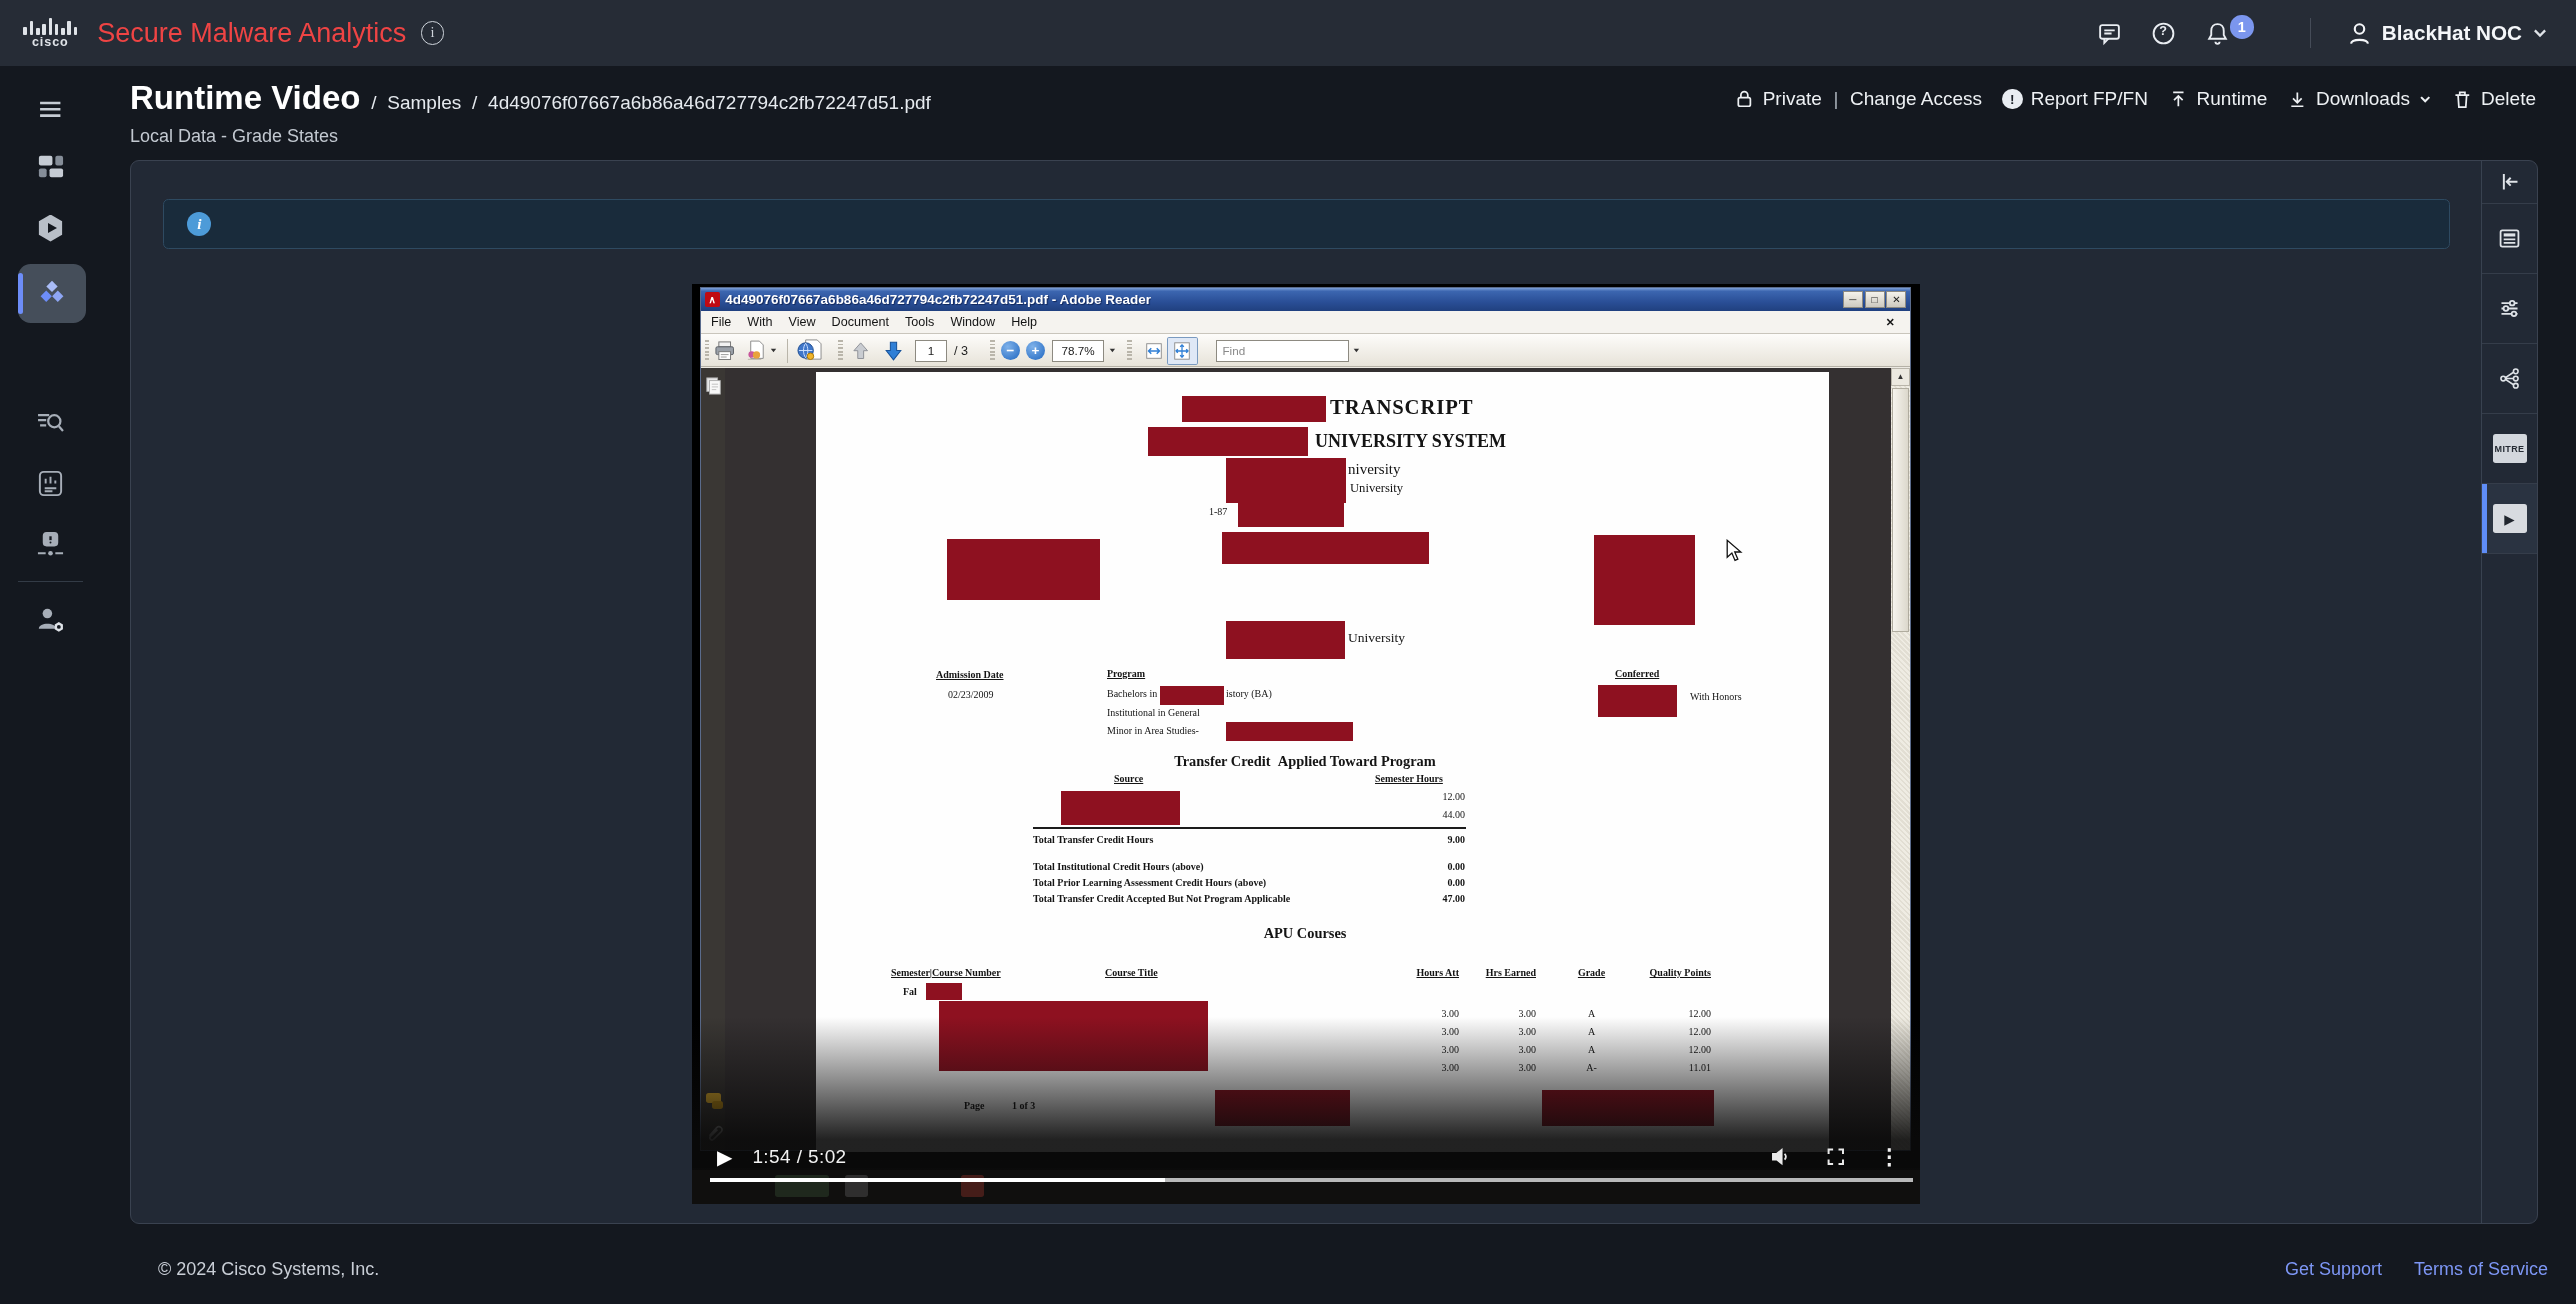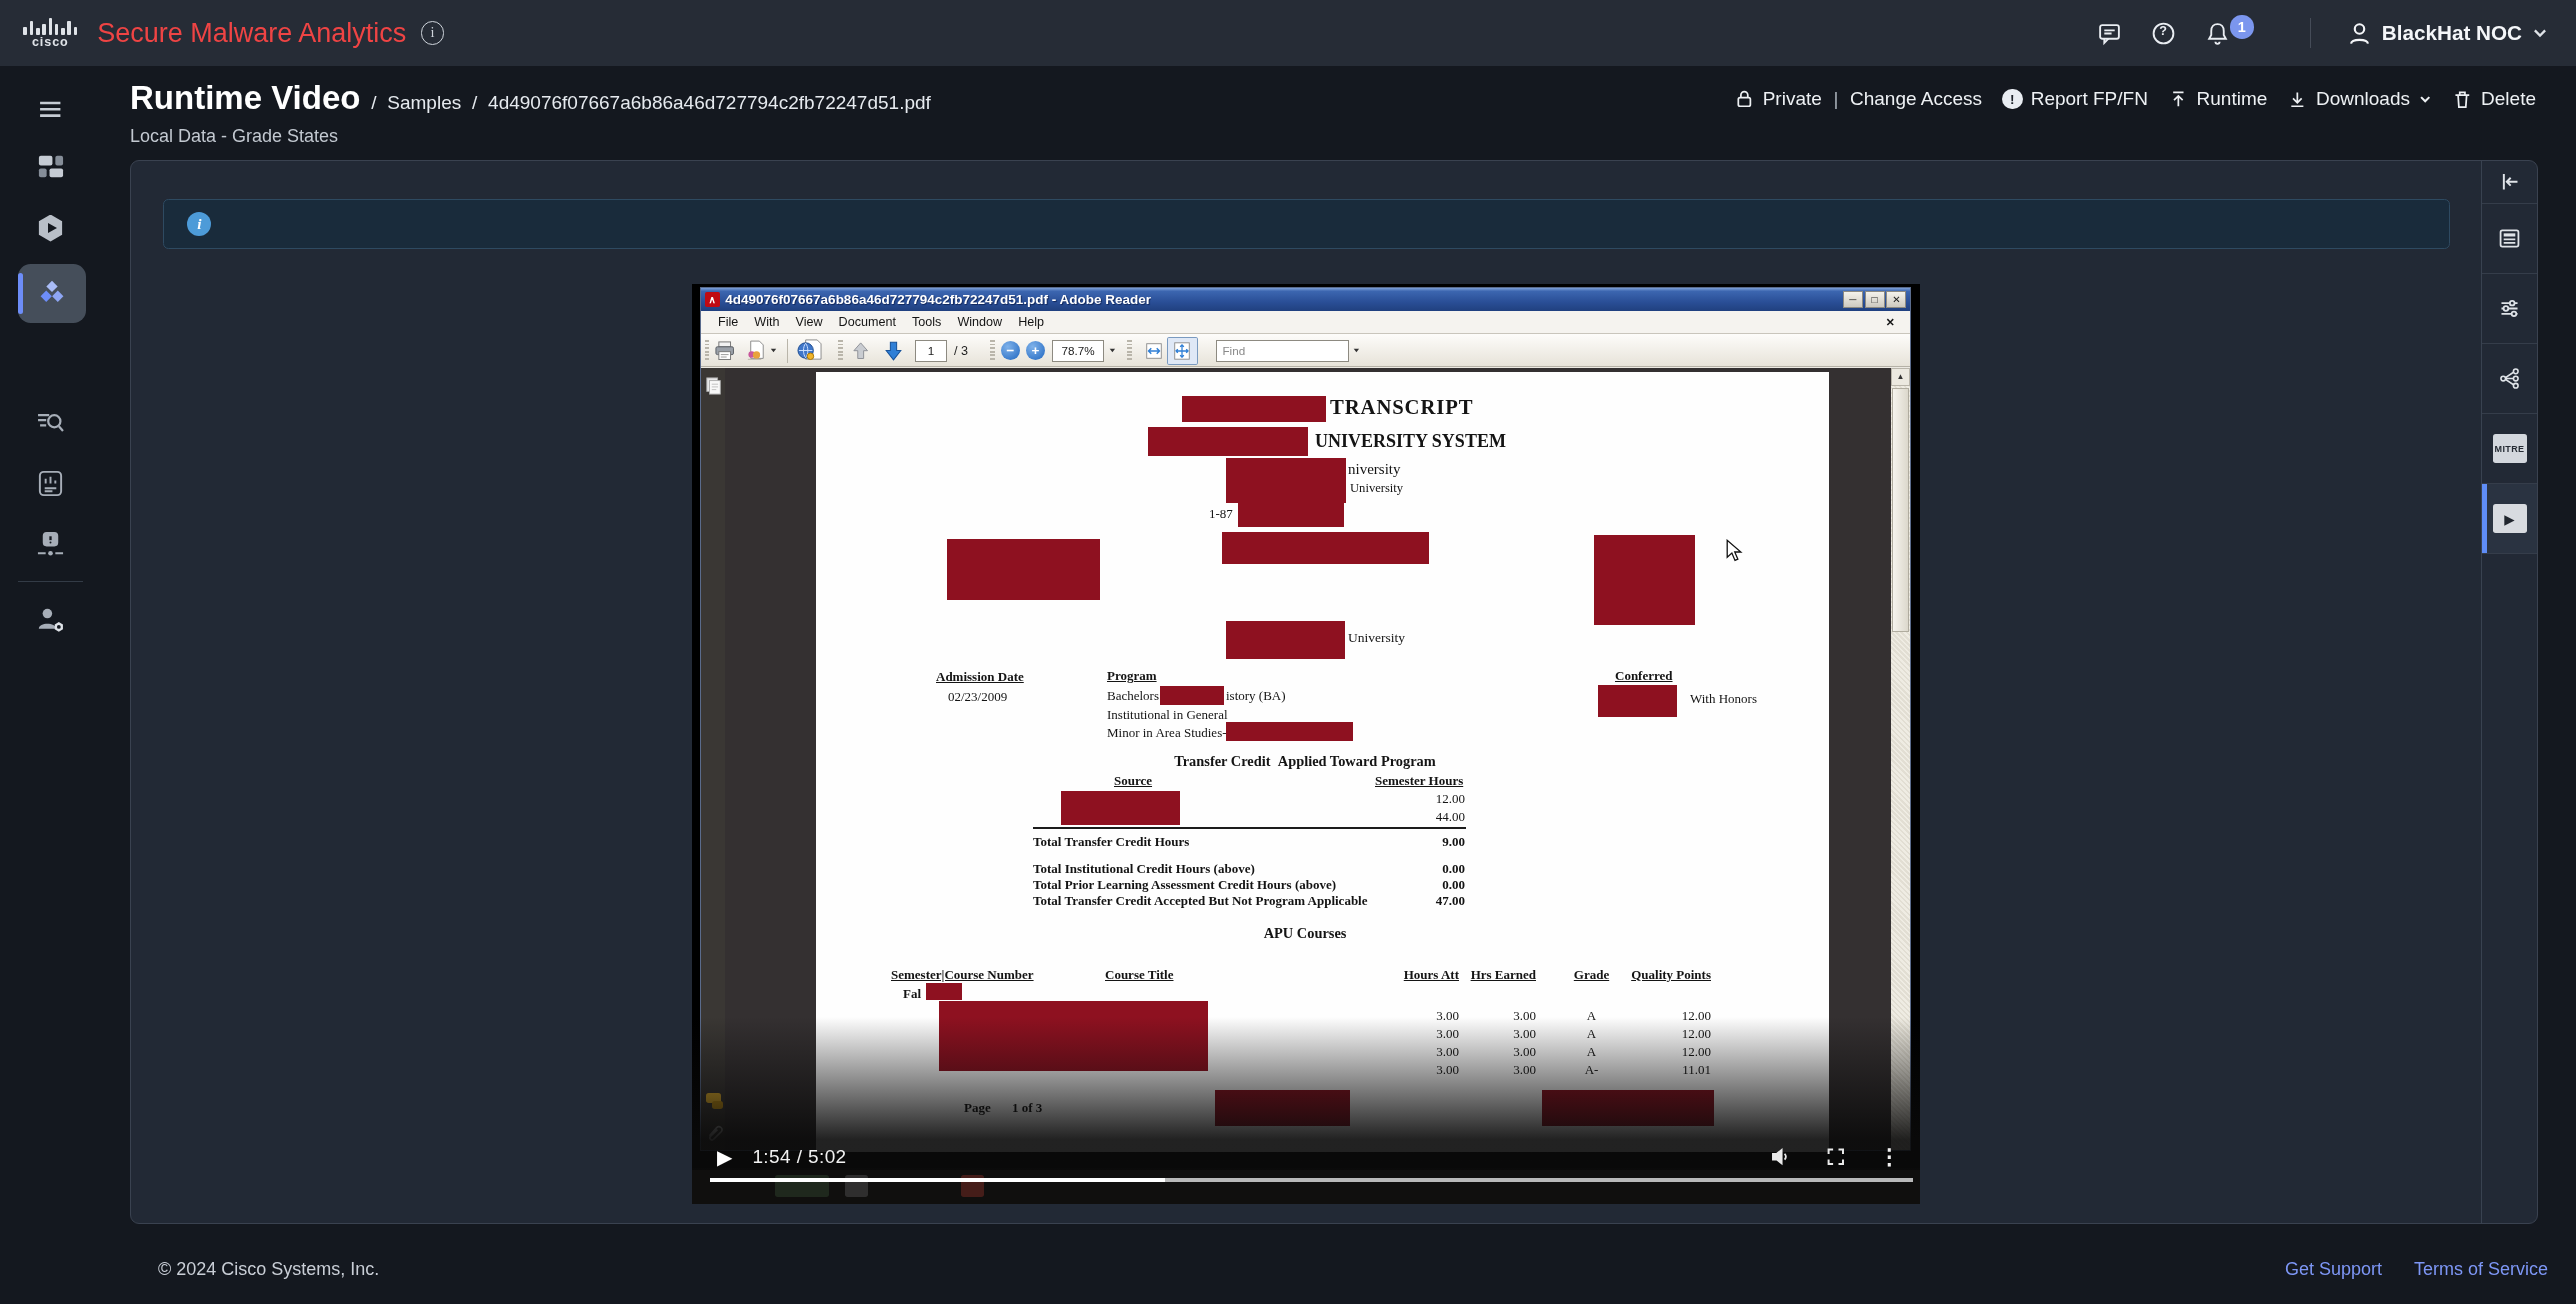--- a/index.html
+++ b/index.html
@@ -88,21 +88,21 @@
             display:flex;align-items:center;padding:0 3.6px;gap:5.4px}
   .pdf-ico{width:15.3px;height:15.3px;background:#c00a12;border-radius:1.8px;color:#fff;font-size:10px;
            font-weight:bold;display:flex;align-items:center;justify-content:center;flex:none}
   .xp-title .txt{color:#fff;font-size:13.5px;font-weight:bold;white-space:nowrap;overflow:hidden;
                  text-shadow:0.9px 0.9px 0.9px #11275a}
   .winbtns{margin-left:auto;display:flex;gap:1.8px}
   .winbtn{width:20px;height:17px;background:linear-gradient(180deg,#f4f2ec,#cdc9bf);
           border:0.9px solid #8d8a81;font-size:10px;color:#1c1c1c;display:flex;align-items:center;
           justify-content:center;cursor:pointer}
   .xp-menu{height:23.4px;background:#f5f3ef;border-bottom:0.9px solid #c9c5bc;display:flex;
-           align-items:center;font-size:12.6px;color:#141414;padding-left:9px;position:relative}
+           align-items:center;font-size:12.6px;color:#141414;padding-left:2px;position:relative}
   .xp-menu span{padding:0 8px;cursor:pointer}
   .xp-menu .mclose{position:absolute;right:7.2px;font-size:10.8px;font-weight:bold;cursor:pointer}
   .xp-tools{height:33px;background:linear-gradient(180deg,#fdfcfa,#e7e3d9);
             border-bottom:0.9px solid #b5b1a6;position:relative}
   .ttip{position:absolute;top:0;height:33px;display:flex;align-items:center}
   .grip{width:4.5px;height:21.6px;background:repeating-linear-gradient(180deg,#b9b5aa 0 1.8px,transparent 1.8px 3.6px)}
   .tsep{width:0.9px;height:23.4px;background:#b9b5aa}
   .tbox{background:#fff;border:0.9px solid #8d8a81;height:22.5px;font-size:11.7px;color:#222;
         display:flex;align-items:center;justify-content:center}
   .zoomcircle{width:19px;height:19px;border-radius:50%;color:#fff;font-weight:bold;font-size:13.5px;
@@ -119,21 +119,21 @@
   .docpage{position:absolute;left:91px;top:4.5px;width:1013px;height:780px;background:#fefefe;
            font-family:"Liberation Serif",serif;color:#141414}
   .sbar{position:absolute;right:0;top:0;bottom:0;width:19px;
         background:repeating-linear-gradient(45deg,#efece3 0 1.8px,#e2ded3 1.8px 3.6px)}
   .sb-up{height:18px;background:#ece9e0;border:0.9px solid #b9b5aa;color:#333;font-size:8px;
          display:flex;align-items:center;justify-content:center;cursor:pointer}
   .sb-thumb{position:absolute;top:20px;left:0.9px;right:0.9px;height:244px;cursor:grab;
             background:linear-gradient(90deg,#f6f4ee,#dcd8cc);border:0.9px solid #b0ac9f}
 
   .rbx{position:absolute;background:#8e1120}
-  .dt{position:absolute;white-space:nowrap;font-size:13px}
+  .dt{position:absolute;white-space:nowrap;font-size:10px}
   .b{font-weight:bold}
   .u{text-decoration:underline}
   .ra{text-align:right}
   .ctr{text-align:center}
 
   
   .taskbar{position:absolute;left:0;right:0;bottom:0;height:36px;background:#100f0e}
   .taskbar i{position:absolute;bottom:7.2px;height:21.6px;border-radius:2.7px;opacity:.35}
   .vfade{position:absolute;left:0;right:0;bottom:34px;height:153px;pointer-events:none;
          background:linear-gradient(180deg,rgba(0,0,0,0),rgba(10,10,10,.9) 80%)}

